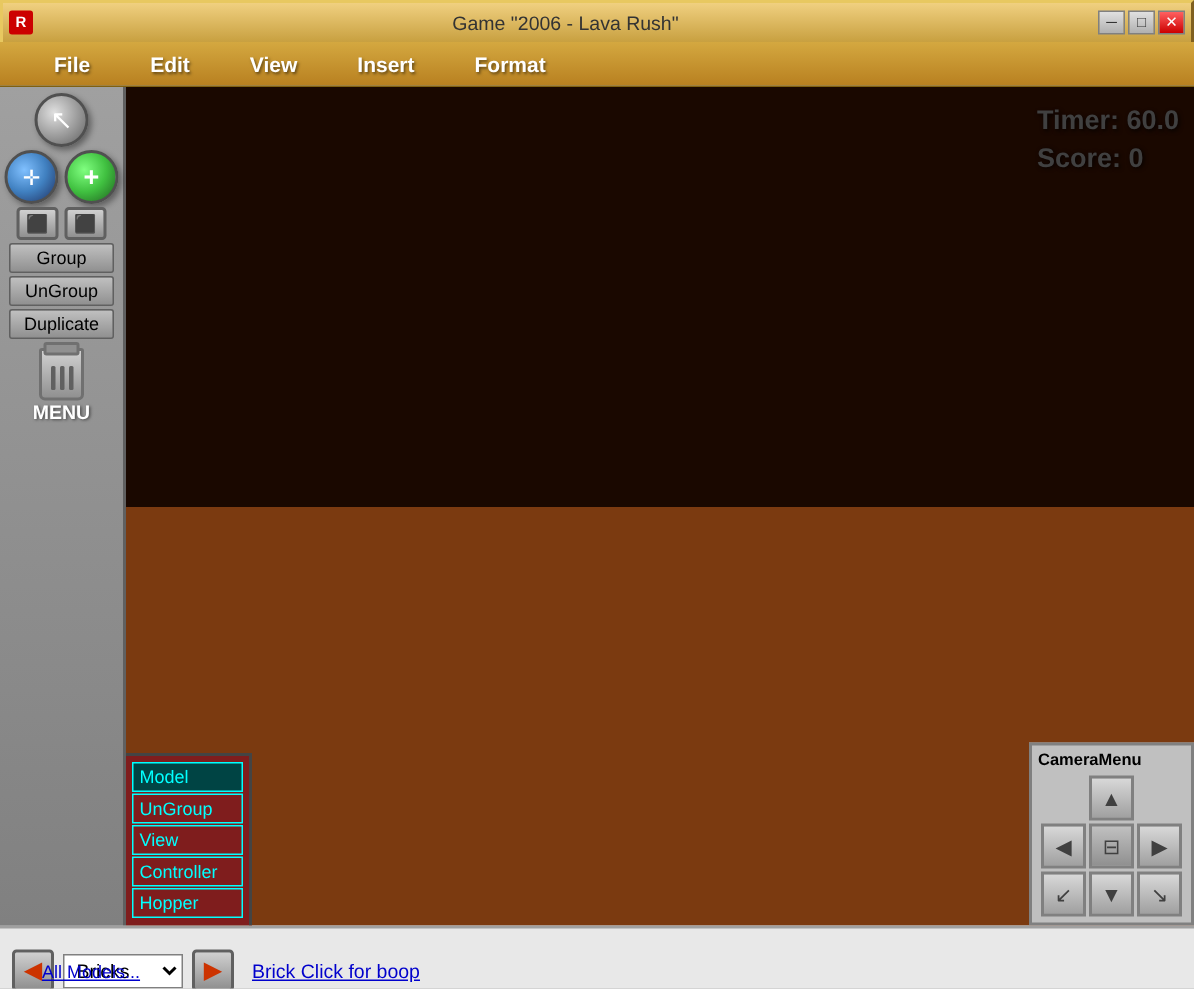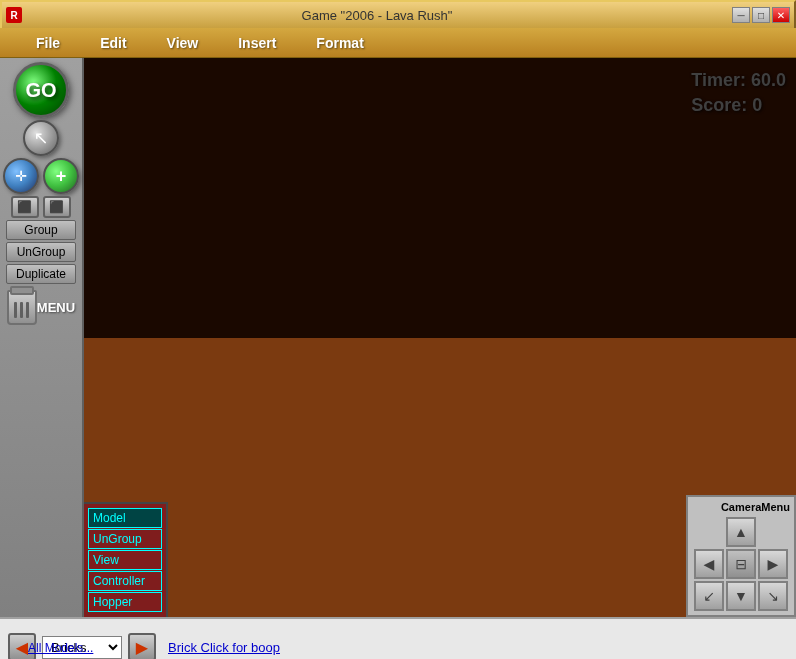--- a/index.html
+++ b/index.html
@@ -163,21 +163,21 @@
       border-radius: 2px;
       color: #000;
       font-size: 12px;
       padding: 2px 4px;
       text-align: center;
       cursor: pointer;
     }
 
     .trash-btn {
       display: flex;
-      flex-direction: row;
+      flex-direction: column;
       align-items: center;
       cursor: pointer;
       margin-top: 4px;
     }
     .trash-icon {
       width: 30px;
       height: 35px;
       background: linear-gradient(to bottom, #d0d0d0, #909090);
       border: 2px solid #707070;
       border-radius: 2px 2px 4px 4px;
@@ -250,21 +250,21 @@
       bottom: 0;
       right: 0;
       width: 110px;
       background: #c0c0c0;
       border: 2px solid #808080;
       padding: 4px;
     }
     .camera-menu-title {
       font-size: 11px;
       font-weight: bold;
-      text-align: right;
+      text-align: left;
       margin-bottom: 4px;
       color: #000;
     }
     .camera-controls {
       display: grid;
       grid-template-columns: repeat(3, 30px);
       grid-template-rows: repeat(3, 30px);
       gap: 2px;
       justify-content: center;
     }
@@ -390,21 +390,20 @@
   <div class="menu-item">File</div>
   <div class="menu-item">Edit</div>
   <div class="menu-item">View</div>
   <div class="menu-item">Insert</div>
   <div class="menu-item">Format</div>
 </div>
 
 <div class="main-area">
 
   <div class="sidebar">
-    <div class="go-button">GO</div>
 
     <div class="tool-btn cursor-btn">
       <span style="color:#fff;font-size:18px;">↖</span>
     </div>
 
     <div class="tool-btn-row">
       <div class="tool-btn move-btn">
         <span style="color:white;font-size:14px;">✛</span>
       </div>
       <div class="tool-btn add-btn">

